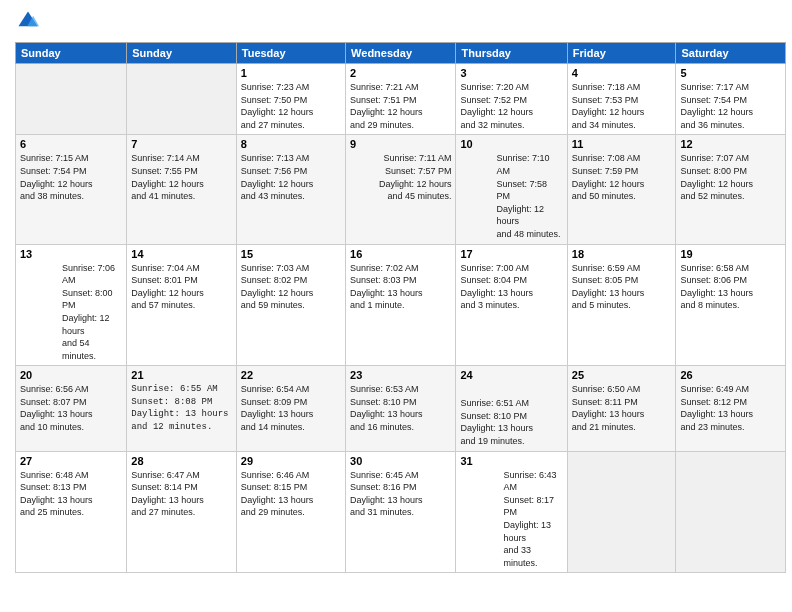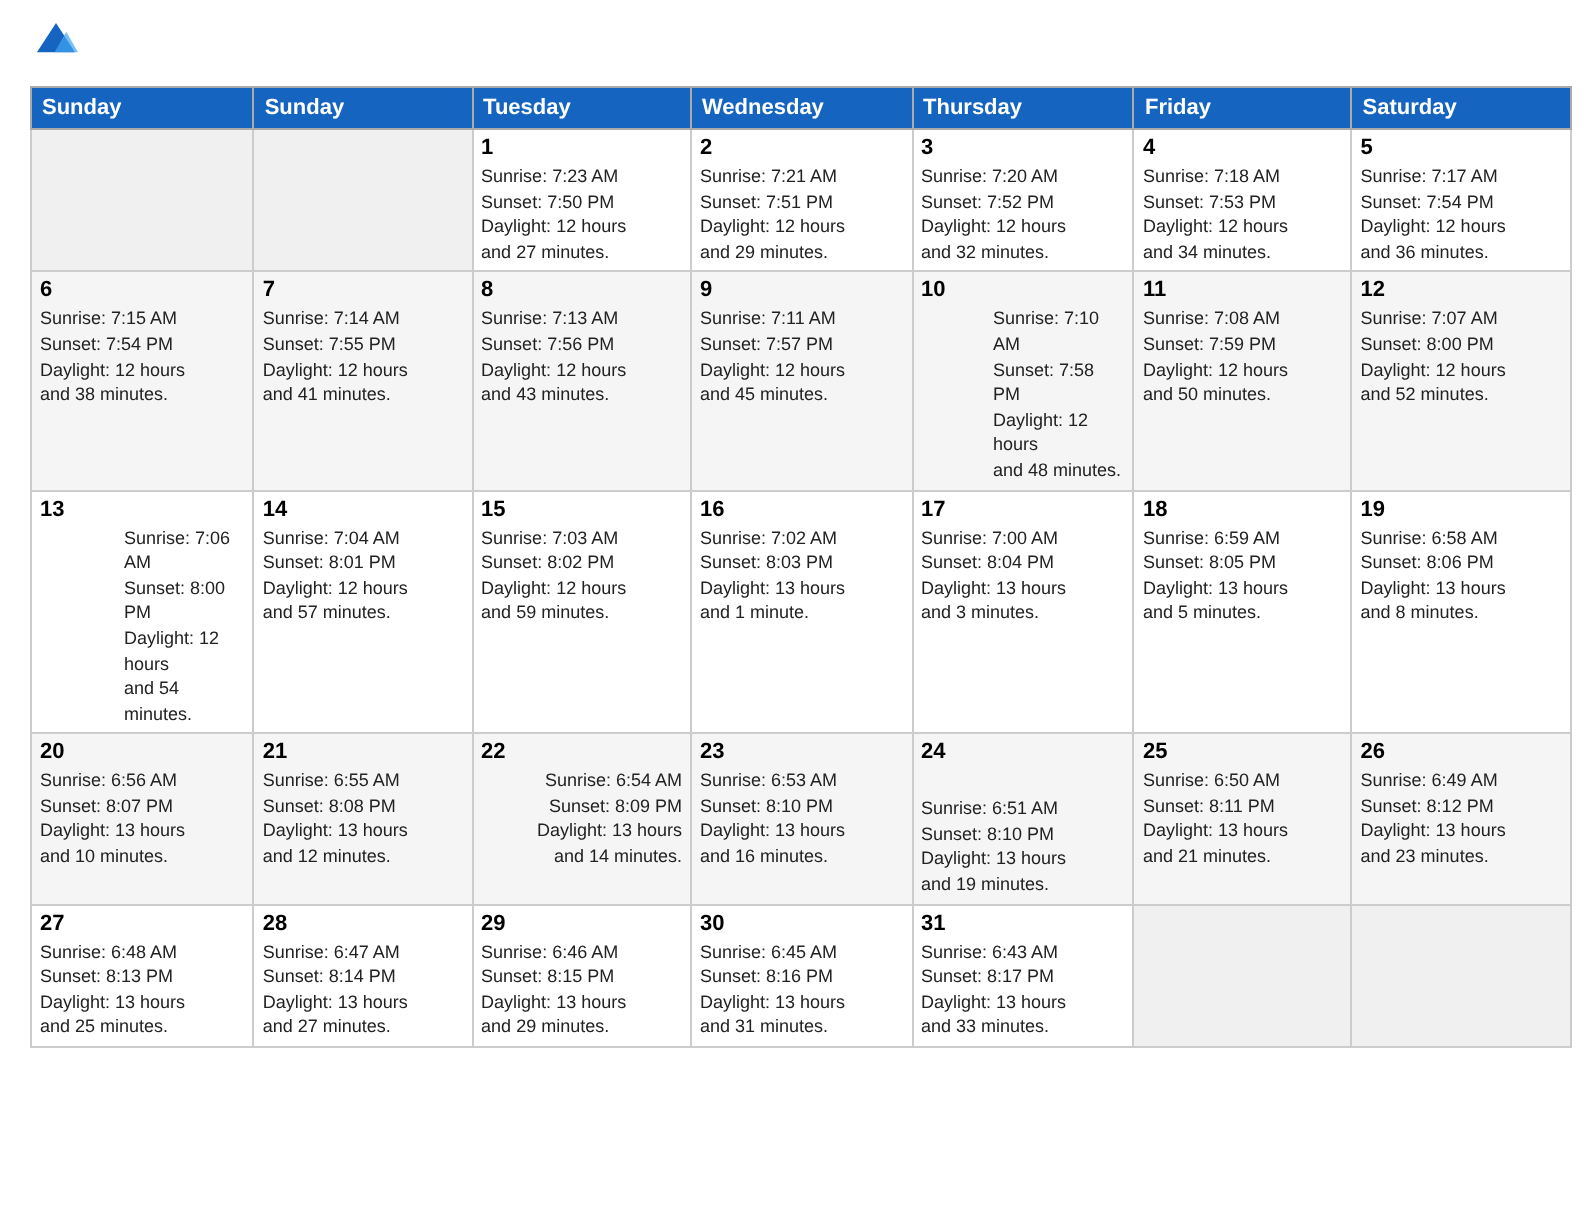--- a/index.html
+++ b/index.html
@@ -185,21 +185,21 @@
           </td>
           <td>
             <span class="day-num">8</span>
             <div class="day-detail" style="white-space: pre-line;">Sunrise: 7:13 AM
 Sunset: 7:56 PM
 Daylight: 12 hours
 and 43 minutes.</div>
           </td>
           <td>
             <span class="day-num">9</span>
-            <div class="day-detail" style="white-space: pre-line;">Sunrise: 7:11 AM
+            <div class="day-detail" style="white-space: pre-line; text-align: right;">Sunrise: 7:11 AM
 Sunset: 7:57 PM
 Daylight: 12 hours
 and 45 minutes.</div>
           </td>
           <td>
             <span class="day-num">10</span>
             <div class="day-detail" style="white-space: pre-line; margin-left: 36px;">Sunrise: 7:10 AM
 Sunset: 7:58 PM
 Daylight: 12 hours
 and 48 minutes.</div>
@@ -273,28 +273,28 @@
         <tr>
           <td>
             <span class="day-num">20</span>
             <div class="day-detail" style="white-space: pre-line;">Sunrise: 6:56 AM
 Sunset: 8:07 PM
 Daylight: 13 hours
 and 10 minutes.</div>
           </td>
           <td>
             <span class="day-num">21</span>
-            <div class="day-detail" style="white-space: pre-line;">Sunrise: 6:55 AM
+            <div class="day-detail" style="white-space: pre-line; font-family: Liberation Mono, monospace;">Sunrise: 6:55 AM
 Sunset: 8:08 PM
 Daylight: 13 hours
 and 12 minutes.</div>
           </td>
           <td>
             <span class="day-num">22</span>
-            <div class="day-detail" style="white-space: pre-line; text-align: right;">Sunrise: 6:54 AM
+            <div class="day-detail" style="white-space: pre-line;">Sunrise: 6:54 AM
 Sunset: 8:09 PM
 Daylight: 13 hours
 and 14 minutes.</div>
           </td>
           <td>
             <span class="day-num">23</span>
             <div class="day-detail" style="white-space: pre-line;">Sunrise: 6:53 AM
 Sunset: 8:10 PM
 Daylight: 13 hours
 and 16 minutes.</div>
@@ -345,21 +345,21 @@
           </td>
           <td>
             <span class="day-num">30</span>
             <div class="day-detail" style="white-space: pre-line;">Sunrise: 6:45 AM
 Sunset: 8:16 PM
 Daylight: 13 hours
 and 31 minutes.</div>
           </td>
           <td>
             <span class="day-num">31</span>
-            <div class="day-detail" style="white-space: pre-line;">Sunrise: 6:43 AM
+            <div class="day-detail" style="white-space: pre-line; margin-left: 43px;">Sunrise: 6:43 AM
 Sunset: 8:17 PM
 Daylight: 13 hours
 and 33 minutes.</div>
           </td>
           <td class="empty-cell"></td>
           <td class="empty-cell"></td>
         </tr>
       </tbody>
   </table>
 </div>

